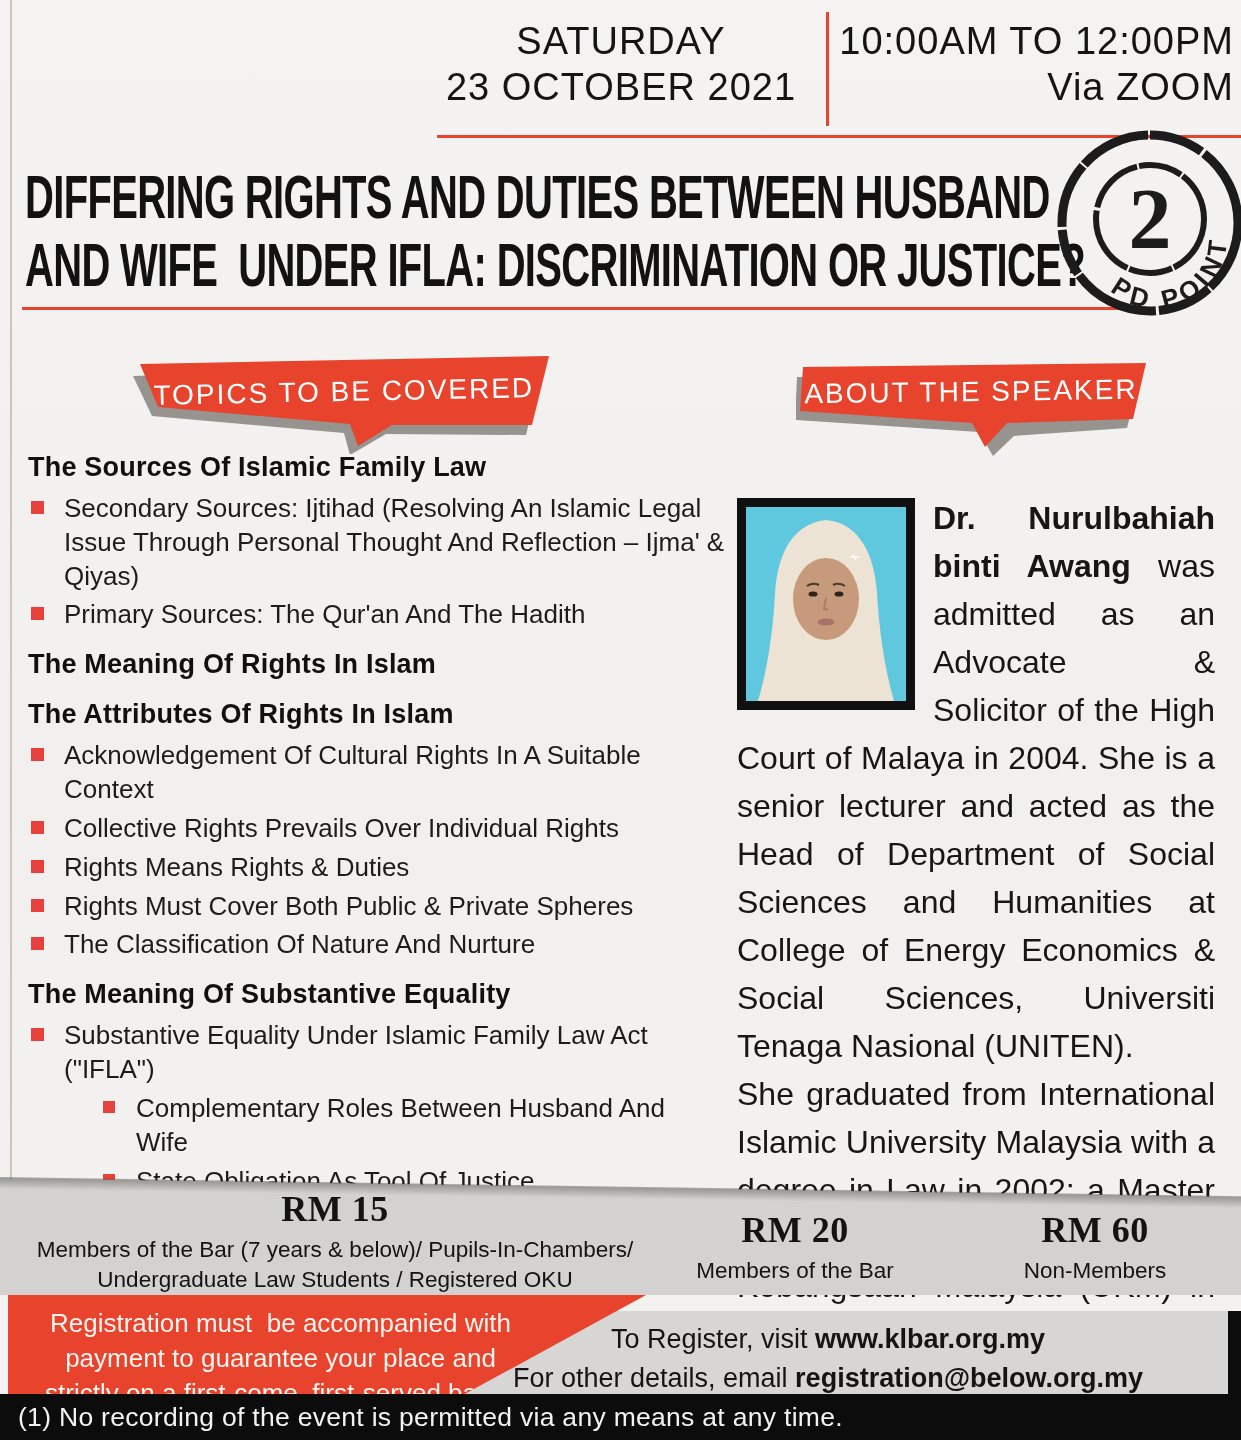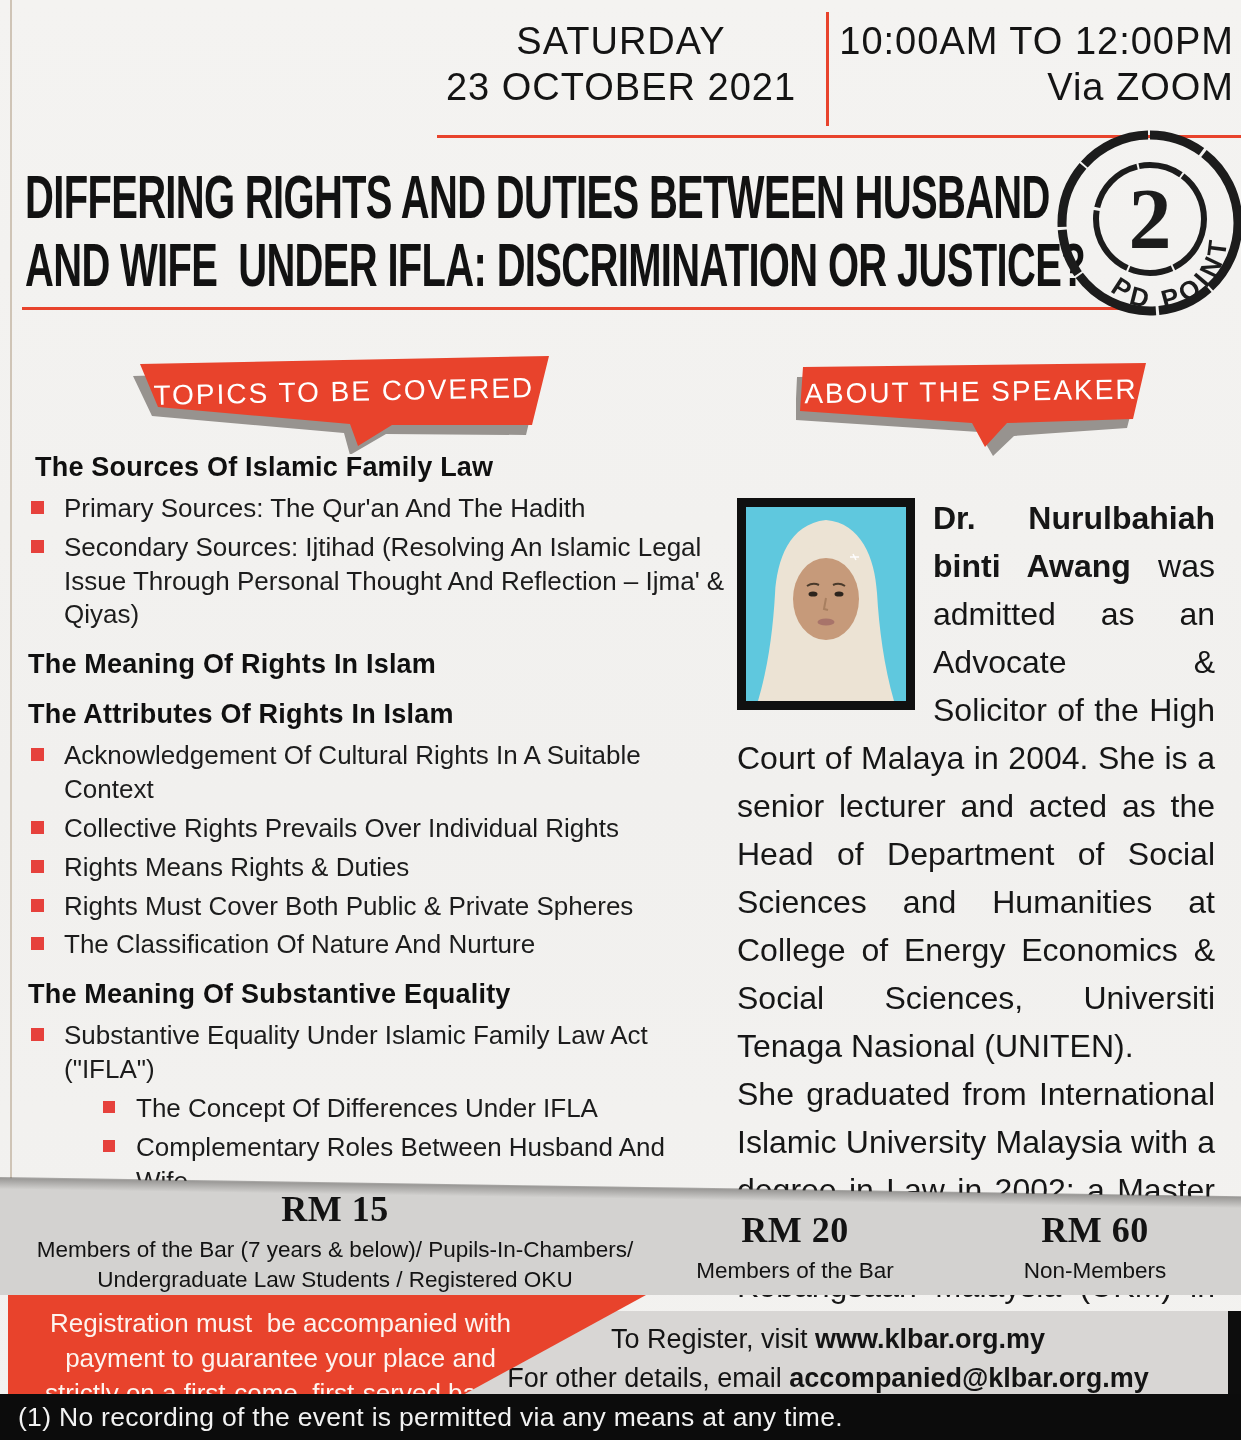--- a/index.html
+++ b/index.html
@@ -28,21 +28,21 @@
   
   .stamp{position:absolute;left:1052px;top:126px;}
 
   
   .banner{position:absolute;}
   .banner text{fill:#fff;font-family:"Liberation Sans",sans-serif;font-size:28px;letter-spacing:2px;}
 
   
   .topics{position:absolute;left:28px;top:450px;width:702px;font-size:26px;line-height:1.3;}
   .t-head{font-weight:bold;font-size:27px;margin:15px 0 7px;color:#101010;letter-spacing:.2px;}
-  .t-head:first-child{margin-top:0;margin-left:7px;}
+  .t-head:first-child{margin-top:0;}
   .t-item{position:relative;padding-left:36px;margin:0 0 5px;color:#1c1c1c;}
   .t-item.lv2{margin-left:72px;padding-right:30px;}
   .sq{position:absolute;left:3px;top:9px;width:13px;height:13px;background:#e6413c;}
   .t-item.lv2 .sq{width:12px;height:12px;}
 
   
   .speaker{position:absolute;left:737px;top:494px;width:478px;font-size:32px;line-height:1.5;
     text-align:justify;color:#161616;}
   .speaker p{margin:0;}
   .photo{float:left;margin:4px 18px 4px 0;}
@@ -113,26 +113,26 @@
   <svg class="banner" style="left:130px;top:352px;" width="432" height="102" viewBox="0 0 432 102">
     <polygon points="3,24 413,12 396,83 256,82 220,103 214,81 22,64" fill="#97938f"></polygon>
     <polygon points="10,12 419,4 402,73 262,73 228,94 220,72 28,55" fill="#e8432c"></polygon>
     <text x="214" y="49" text-anchor="middle" transform="rotate(-1.2 214 49)">TOPICS TO BE COVERED</text>
   </svg>
 
   <div class="topics">
     <div class="t-head">The Sources Of Islamic Family Law</div>
     <div class="t-item">
       <span class="sq"></span>
+      <span>Secondary Sources: Ijtihad (Resolving An Islamic Legal Issue Through Personal Thought And Reflection – Ijma' &amp; Qiyas)</span>
+    </div>
+    <div class="t-item">
+      <span class="sq"></span>
       <span>Primary Sources: The Qur'an And The Hadith</span>
     </div>
-    <div class="t-item">
-      <span class="sq"></span>
-      <span>Secondary Sources: Ijtihad (Resolving An Islamic Legal Issue Through Personal Thought And Reflection – Ijma' &amp; Qiyas)</span>
-    </div>
 
     <div class="t-head">The Meaning Of Rights In Islam</div>
 
     <div class="t-head">The Attributes Of Rights In Islam</div>
     <div class="t-item">
       <span class="sq"></span>
       <span>Acknowledgement Of Cultural Rights In A Suitable Context</span>
     </div>
     <div class="t-item">
       <span class="sq"></span>
@@ -148,24 +148,20 @@
     </div>
     <div class="t-item">
       <span class="sq"></span>
       <span>The Classification Of Nature And Nurture</span>
     </div>
 
     <div class="t-head">The Meaning Of Substantive Equality</div>
     <div class="t-item">
       <span class="sq"></span>
       <span>Substantive Equality Under Islamic Family Law Act ("IFLA")</span>
-    </div>
-    <div class="t-item lv2">
-      <span class="sq"></span>
-      <span>The Concept Of Differences Under IFLA</span>
     </div>
     <div class="t-item lv2">
       <span class="sq"></span>
       <span>Complementary Roles Between Husband And Wife</span>
     </div>
     <div class="t-item lv2">
       <span class="sq"></span>
       <span>State Obligation As Tool Of Justice</span>
     </div>
   </div>
@@ -212,21 +208,21 @@
   <div class="tier tier3">
     <div class="price">RM 60</div>
     <div class="desc">Non-Members</div>
   </div>
 
   <div class="right-notch"></div>
 
   <div class="register-panel">
     <div class="register-text">
       <div><span>To Register, visit </span><b>www.klbar.org.my</b></div>
-      <div><span>For other details, email </span><b>accompanied@klbar.org.my</b></div>
+      <div><span>For other details, email </span><b>registration@below.org.my</b></div>
     </div>
   </div>
 
   <div class="notice">
     <div class="notice-text">
       <div>Registration must  be accompanied with</div>
       <div>payment to guarantee your place and</div>
       <div>strictly on a first-come, first-served basis.</div>
     </div>
   </div>

